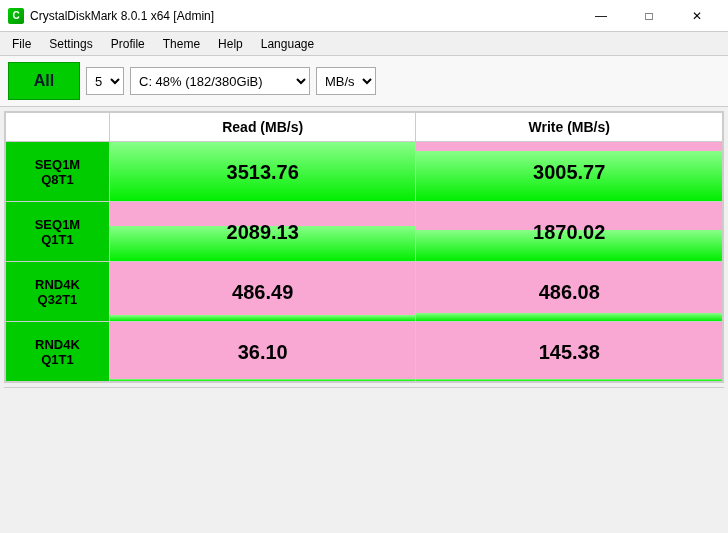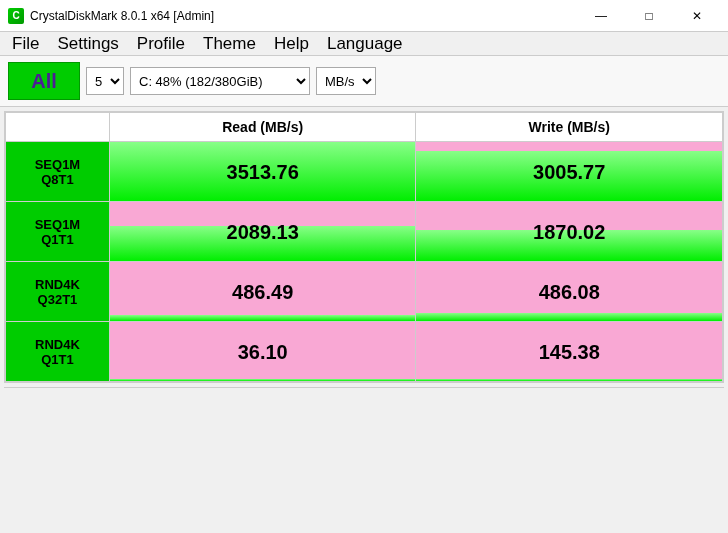--- a/index.html
+++ b/index.html
@@ -65,42 +65,42 @@
       background: #f0f0f0;
       height: 24px;
       display: flex;
       align-items: center;
       padding: 0 4px;
       border-bottom: 1px solid #ccc;
       gap: 2px;
     }
     .menu-item {
       padding: 2px 8px;
-      font-size: 17px;
+      font-size: 12px;
       cursor: pointer;
       color: #000;
       height: 38px;
       display: flex;
       align-items: center;
     }
 
     
     .toolbar {
       background: #f8f8f8;
       padding: 6px 8px;
       display: flex;
       align-items: center;
       gap: 6px;
       border-bottom: 1px solid #ccc;
     }
     .all-btn {
       background: #00cc00;
-      color: #4c1d95;
+      color: #0f172a;
       border: 1px solid #009900;
-      font-size: 20px;
+      font-size: 16px;
       font-weight: bold;
       width: 72px;
       height: 38px;
       cursor: pointer;
       display: flex;
       align-items: center;
       justify-content: center;
     }
     .toolbar-select {
       height: 28px;

